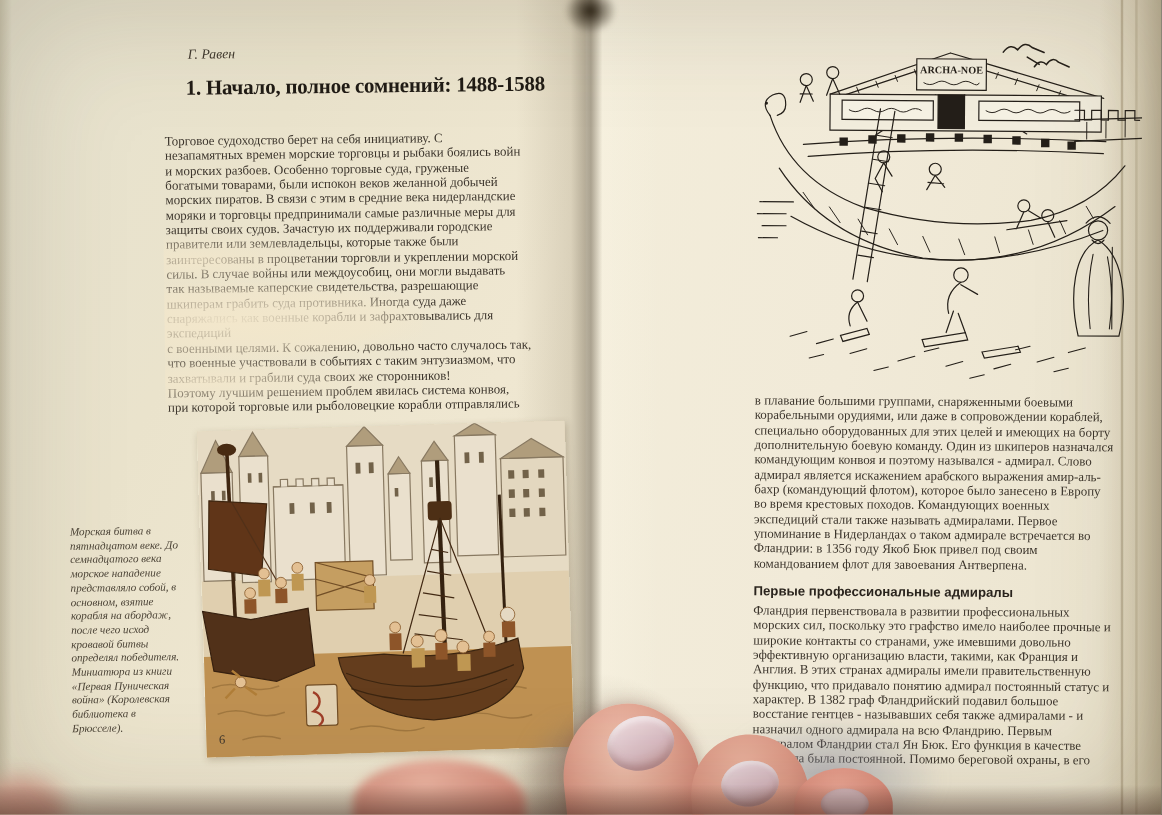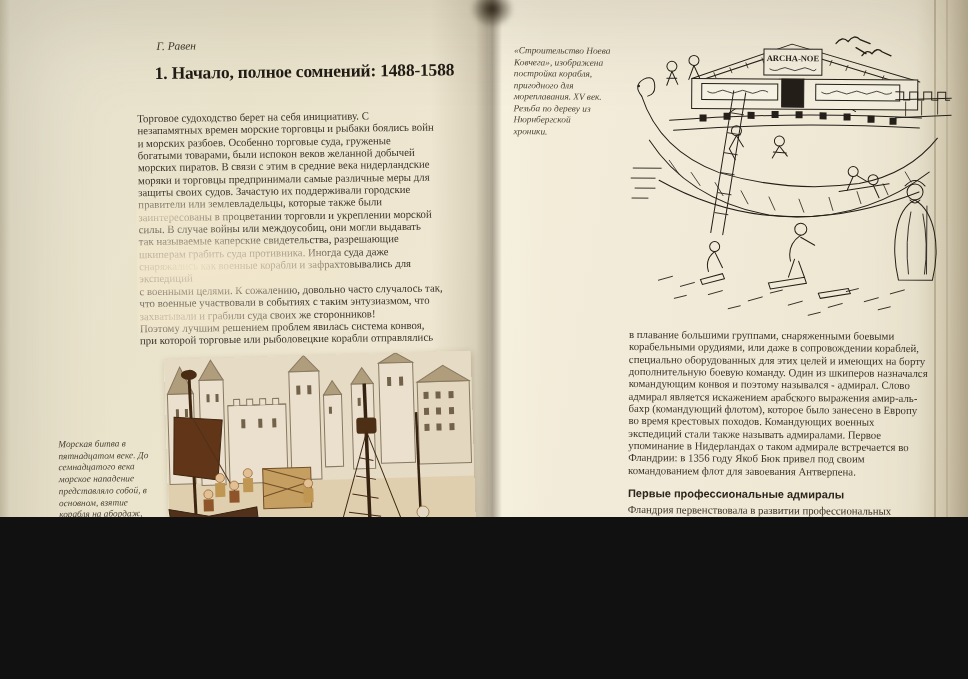--- a/index.html
+++ b/index.html
@@ -1,16 +1,16 @@
 <!DOCTYPE html>
 <html><head>
 <meta charset="utf-8">
 <style>
   html,body{margin:0;padding:0;background:#111;}
-  #photo{position:relative;width:968px;height:517px;overflow:hidden;background:#e9e2cd;
+  #photo{position:relative;width:968px;height:679px;overflow:hidden;background:#e9e2cd;
          font-family:"Liberation Serif",serif;}
   #photo *{position:absolute;box-sizing:border-box;}
 
   
   .page-left{left:0;top:0;width:488px;height:679px;
     background:linear-gradient(115deg,#e6e2cf 0%,#eae3cc 35%,#efe7d1 70%,#ece4cd 100%);}
   .page-right{left:488px;top:0;width:480px;height:679px;
     background:linear-gradient(100deg,#f3edda 0%,#f1ead8 45%,#ece5d0 85%,#e2d9c0 100%);}
   .gutter{left:430px;top:0;width:120px;height:679px;
     background:linear-gradient(90deg,rgba(110,95,70,0) 0%,rgba(110,95,70,.16) 38%,
@@ -265,28 +265,20 @@
 определял победителя.
 Миниатюра из книги
 «Первая Пуническая
 война» (Королевская
 библиотека в
 Брюсселе).</div>
     <div class="pagenum pn6">6</div>
   </div>
 
   <div class="rp">
-    <div class="caption cap-right">«Строительство Ноева
-Ковчега», изображена
-постройка корабля,
-пригодного для
-мореплавания. XV век.
-Резьба по дереву из
-Нюрнбергской
-хроники.</div>
 
     <div class="woodcut">
       <svg viewBox="0 0 322 300" width="322" height="302" xmlns="http://www.w3.org/2000/svg">
         <g stroke="#241f19" fill="none" stroke-width="1" stroke-linecap="round">
 
           <g stroke-width="1.3">
             <path d="M206,22 q6,-8 12,-2 q6,-8 12,-2 l10,4"></path>
             <path d="M232,34 q5,-7 10,-2 q5,-7 10,-2 l9,4"></path>
             <path d="M226,26 l10,6"></path>
           </g>

